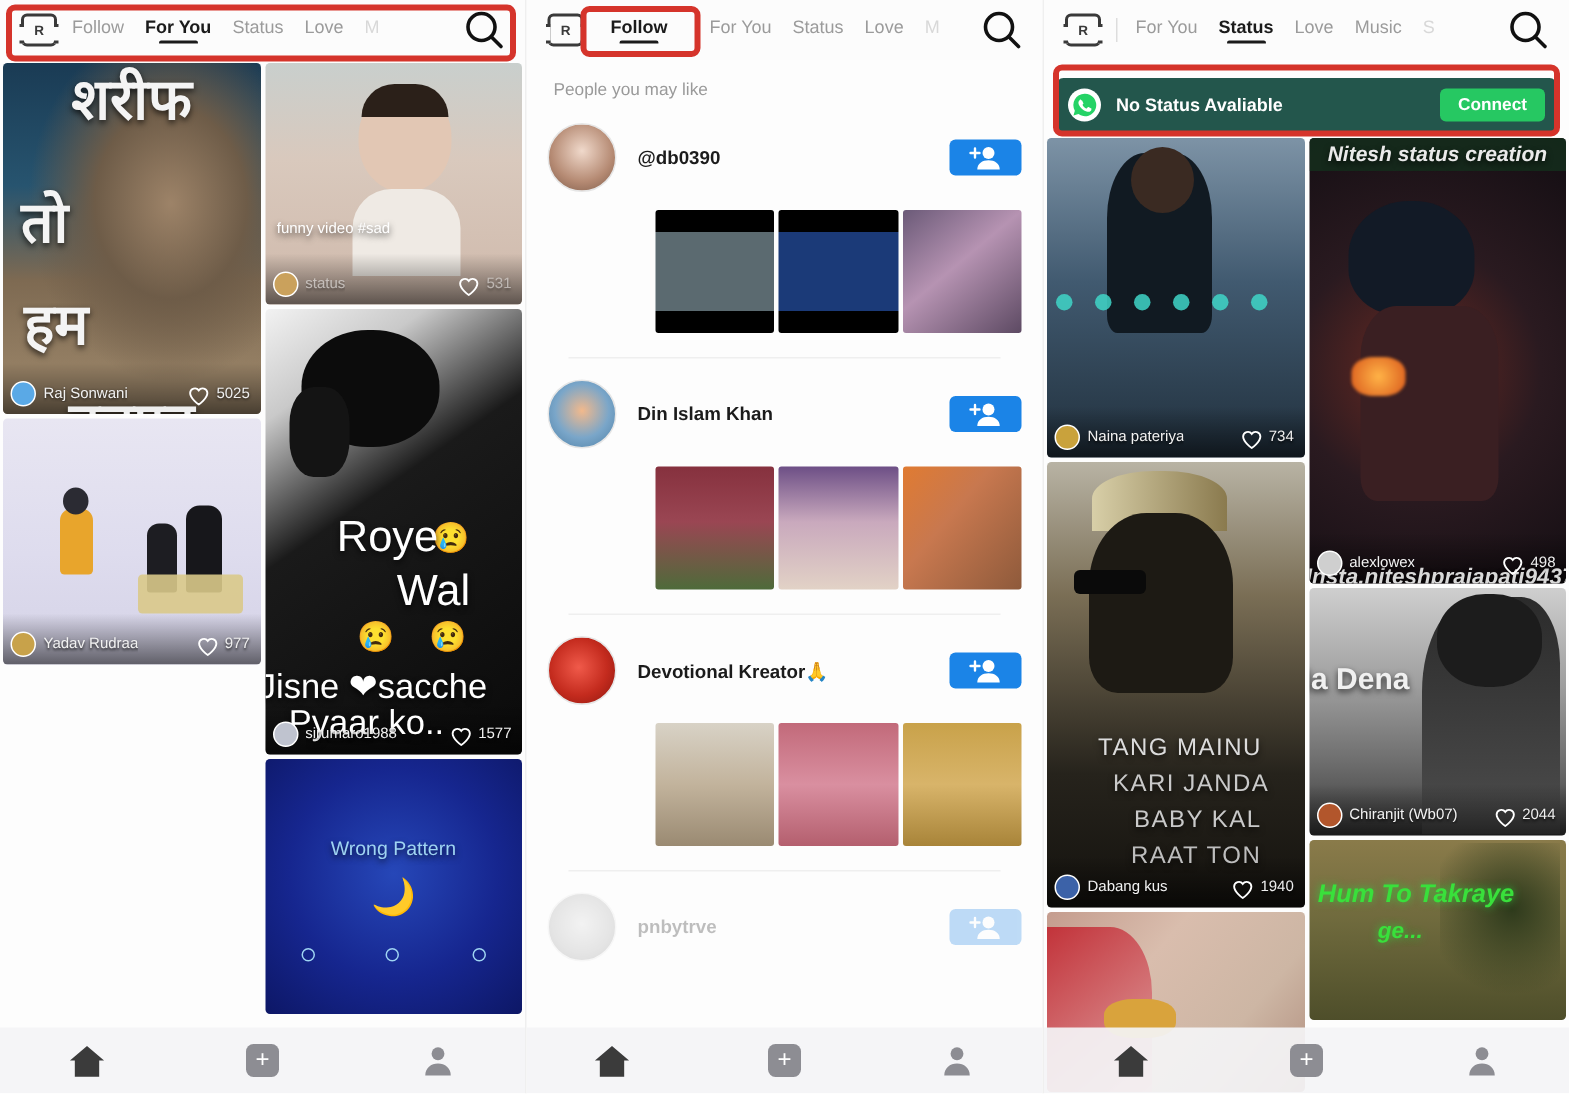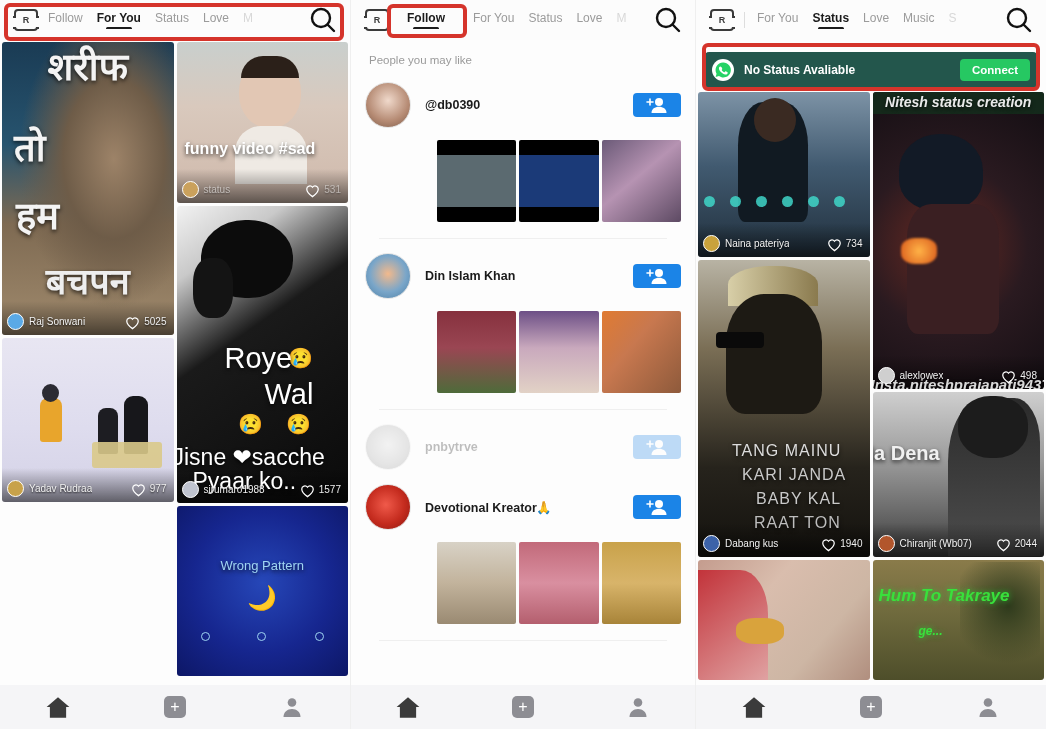--- a/index.html
+++ b/index.html
@@ -146,21 +146,21 @@
         <svg width="30" height="30" viewBox="0 0 30 30">
             <circle cx="13" cy="13" r="9" fill="none" stroke="#111" stroke-width="2.4"></circle>
             <line x1="19.5" y1="19.5" x2="26" y2="26" stroke="#111" stroke-width="2.4" stroke-linecap="round"></line>
           </svg>
       </div>
     </div>
 
     <div class="col2">
       <div class="col">
 
-        <div class="card img-lion" style="height:293px">
+        <div class="card img-lion" style="height:234px">
           <div class="cap" style="left:0;right:0;top:6px;text-align:center;font-size:38px;font-weight:bold;line-height:1.0;color:#f4f4f4;">शरीफ</div>
           <div class="cap" style="left:12px;top:78px;font-size:38px;font-weight:bold;color:#f4f4f4;">तो</div>
           <div class="cap" style="left:14px;top:146px;font-size:38px;font-weight:bold;color:#f4f4f4;">हम</div>
           <div class="cap" style="left:0;right:0;text-align:center;top:214px;font-size:36px;font-weight:bold;color:#eee;">बचपन</div>
           <div class="ov"></div>
           <div class="meta">
             <div class="avatar-s"></div>
             <div class="uname">Raj Sonwani</div>
           </div>
           <div class="likes">
@@ -191,21 +191,21 @@
         </div>
 
       </div>
 
       <div class="col">
 
         <div class="card img-toon" style="height:161px">
           <div style="position:absolute;left:62px;top:16px;width:62px;height:70px;background:#e2c7b4;border-radius:48%;"></div>
           <div style="position:absolute;left:64px;top:14px;width:58px;height:22px;background:#2b2019;border-radius:30px 30px 0 0;"></div>
           <div style="position:absolute;left:58px;top:84px;width:72px;height:58px;background:#efeae4;border-radius:26px 26px 0 0;"></div>
-          <div class="cap" style="left:8px;bottom:45px;font-size:16px;font-weight:bold;">funny video #sad</div>
+          <div class="cap" style="left:8px;bottom:45px;font-size:10px;font-weight:normal;">funny video #sad</div>
           <div class="ov"></div>
           <div class="meta">
             <div class="avatar-s" style="background:#caa15c"></div>
             <div class="uname" style="opacity:.55">status</div>
           </div>
           <div class="likes">
             <svg class="heart" viewBox="0 0 24 22">
                 <path d="M12 20S2.8 13.8 2.8 7.9A5.1 5.1 0 0 1 12 5a5.1 5.1 0 0 1 9.2 2.9C21.2 13.8 12 20 12 20z" fill="none" stroke="#fff" stroke-width="2"></path>
               </svg>
             <span class="cnt" style="opacity:.5">531</span>
@@ -318,54 +318,54 @@
         </button>
       </div>
       <div class="thumbs">
         <div class="thumb t-d"></div>
         <div class="thumb t-e"></div>
         <div class="thumb t-f"></div>
       </div>
       <div class="divider"></div>
     </div>
 
+    <div class="sug">
+      <div class="sug-head">
+        <div class="avatar-l a3"></div>
+        <div class="sug-name">Devotional Kreator🙏</div>
+        <button class="followbtn">
+          <svg width="22" height="18" viewBox="0 0 22 18">
+              <circle cx="13" cy="6" r="4" fill="#fff"></circle>
+              <path d="M5.5 17c0-4 3.4-6.2 7.5-6.2S20.5 13 20.5 17z" fill="#fff"></path>
+              <path d="M4 3v6M1 6h6" stroke="#fff" stroke-width="1.6" stroke-linecap="round"></path>
+            </svg>
+        </button>
+      </div>
+      <div class="thumbs">
+        <div class="thumb t-g"></div>
+        <div class="thumb t-h"></div>
+        <div class="thumb t-i"></div>
+      </div>
+      <div class="divider"></div>
+    </div>
+
     <div class="sug" style="opacity:.28">
       <div class="sug-head">
         <div class="avatar-l a4"></div>
         <div class="sug-name">pnbytrve</div>
         <button class="followbtn">
           <svg width="22" height="18" viewBox="0 0 22 18">
               <circle cx="13" cy="6" r="4" fill="#fff"></circle>
               <path d="M5.5 17c0-4 3.4-6.2 7.5-6.2S20.5 13 20.5 17z" fill="#fff"></path>
               <path d="M4 3v6M1 6h6" stroke="#fff" stroke-width="1.6" stroke-linecap="round"></path>
             </svg>
         </button>
       </div>
     </div>
 
-    <div class="sug">
-      <div class="sug-head">
-        <div class="avatar-l a3"></div>
-        <div class="sug-name">Devotional Kreator🙏</div>
-        <button class="followbtn">
-          <svg width="22" height="18" viewBox="0 0 22 18">
-              <circle cx="13" cy="6" r="4" fill="#fff"></circle>
-              <path d="M5.5 17c0-4 3.4-6.2 7.5-6.2S20.5 13 20.5 17z" fill="#fff"></path>
-              <path d="M4 3v6M1 6h6" stroke="#fff" stroke-width="1.6" stroke-linecap="round"></path>
-            </svg>
-        </button>
-      </div>
-      <div class="thumbs">
-        <div class="thumb t-g"></div>
-        <div class="thumb t-h"></div>
-        <div class="thumb t-i"></div>
-      </div>
-      <div class="divider"></div>
-    </div>
-
     <div class="bnav">
       <div>
         <svg width="26" height="24" viewBox="0 0 24 22">
             <path d="M12 2 1.5 11h3v10h15V11h3z" fill="#3b3b3b"></path>
           </svg>
       </div>
       <div>
         <div class="plusbox">+</div>
       </div>
       <div>
@@ -405,21 +405,21 @@
             <path d="M8.6 7.2c-.3 0-.7.1-1 .5-.4.4-1 1-1 2.4s1 2.8 1.2 3c.1.2 2 3.1 4.9 4.2 2.4.9 2.9.7 3.4.7.5 0 1.7-.7 1.9-1.4.2-.7.2-1.2.2-1.4 0-.1-.3-.2-.6-.4l-2-1c-.3-.1-.5-.1-.7.1l-.9 1.1c-.2.2-.3.2-.6.1-1.4-.6-2.5-1.8-3.1-3-.1-.2 0-.4.1-.5l.5-.6c.2-.2.2-.4.1-.6l-.9-2c-.2-.6-.4-.5-.6-.5z" fill="#fff"></path>
           </svg>
       </div>
       <div class="wa-txt">No Status Avaliable</div>
       <button class="connect">Connect</button>
     </div>
 
     <div class="col2" style="padding-top:0">
       <div class="col">
 
-        <div class="card img-leather" style="height:165px">
+        <div class="card img-leather" style="height:213px">
           <div style="position:absolute;left:40px;top:10px;width:70px;height:120px;background:#111a22;border-radius:36% 36% 10% 10%;"></div>
           <div style="position:absolute;left:56px;top:6px;width:42px;height:44px;background:#3a2a22;border-radius:50%;"></div>
           <div class="tint-dot" style="left:6px;top:104px;"></div>
           <div class="tint-dot" style="left:32px;top:104px;"></div>
           <div class="tint-dot" style="left:58px;top:104px;"></div>
           <div class="tint-dot" style="left:84px;top:104px;"></div>
           <div class="tint-dot" style="left:110px;top:104px;"></div>
           <div class="tint-dot" style="left:136px;top:104px;"></div>
           <div class="ov"></div>
           <div class="meta">
@@ -496,21 +496,21 @@
             <svg class="heart" viewBox="0 0 24 22">
                 <path d="M12 20S2.8 13.8 2.8 7.9A5.1 5.1 0 0 1 12 5a5.1 5.1 0 0 1 9.2 2.9C21.2 13.8 12 20 12 20z" fill="none" stroke="#fff" stroke-width="2"></path>
               </svg>
             <span class="cnt">2044</span>
           </div>
         </div>
 
         <div class="card img-green" style="height:120px">
           <div style="position:absolute;right:4px;top:2px;width:80px;height:110px;background:radial-gradient(circle at 60% 40%,#2e3a1c,rgba(0,0,0,0) 70%);"></div>
           <div class="cap" style="left:6px;top:26px;font-size:17px;font-weight:bold;font-style:italic;color:#39e03b;text-shadow:0 0 6px rgba(40,220,60,.8);">Hum To Takraye</div>
-          <div class="cap" style="left:46px;top:64px;font-size:12px;font-weight:bold;font-style:italic;color:#39e03b;text-shadow:0 0 6px rgba(40,220,60,.8);">ge...</div>
+          <div class="cap" style="left:46px;top:52px;font-size:15px;font-weight:bold;font-style:italic;color:#39e03b;text-shadow:0 0 6px rgba(40,220,60,.8);">ge...</div>
         </div>
       </div>
     </div>
 
     <div class="bnav">
       <div>
         <svg width="26" height="24" viewBox="0 0 24 22">
             <path d="M12 2 1.5 11h3v10h15V11h3z" fill="#3b3b3b"></path>
           </svg>
       </div>

